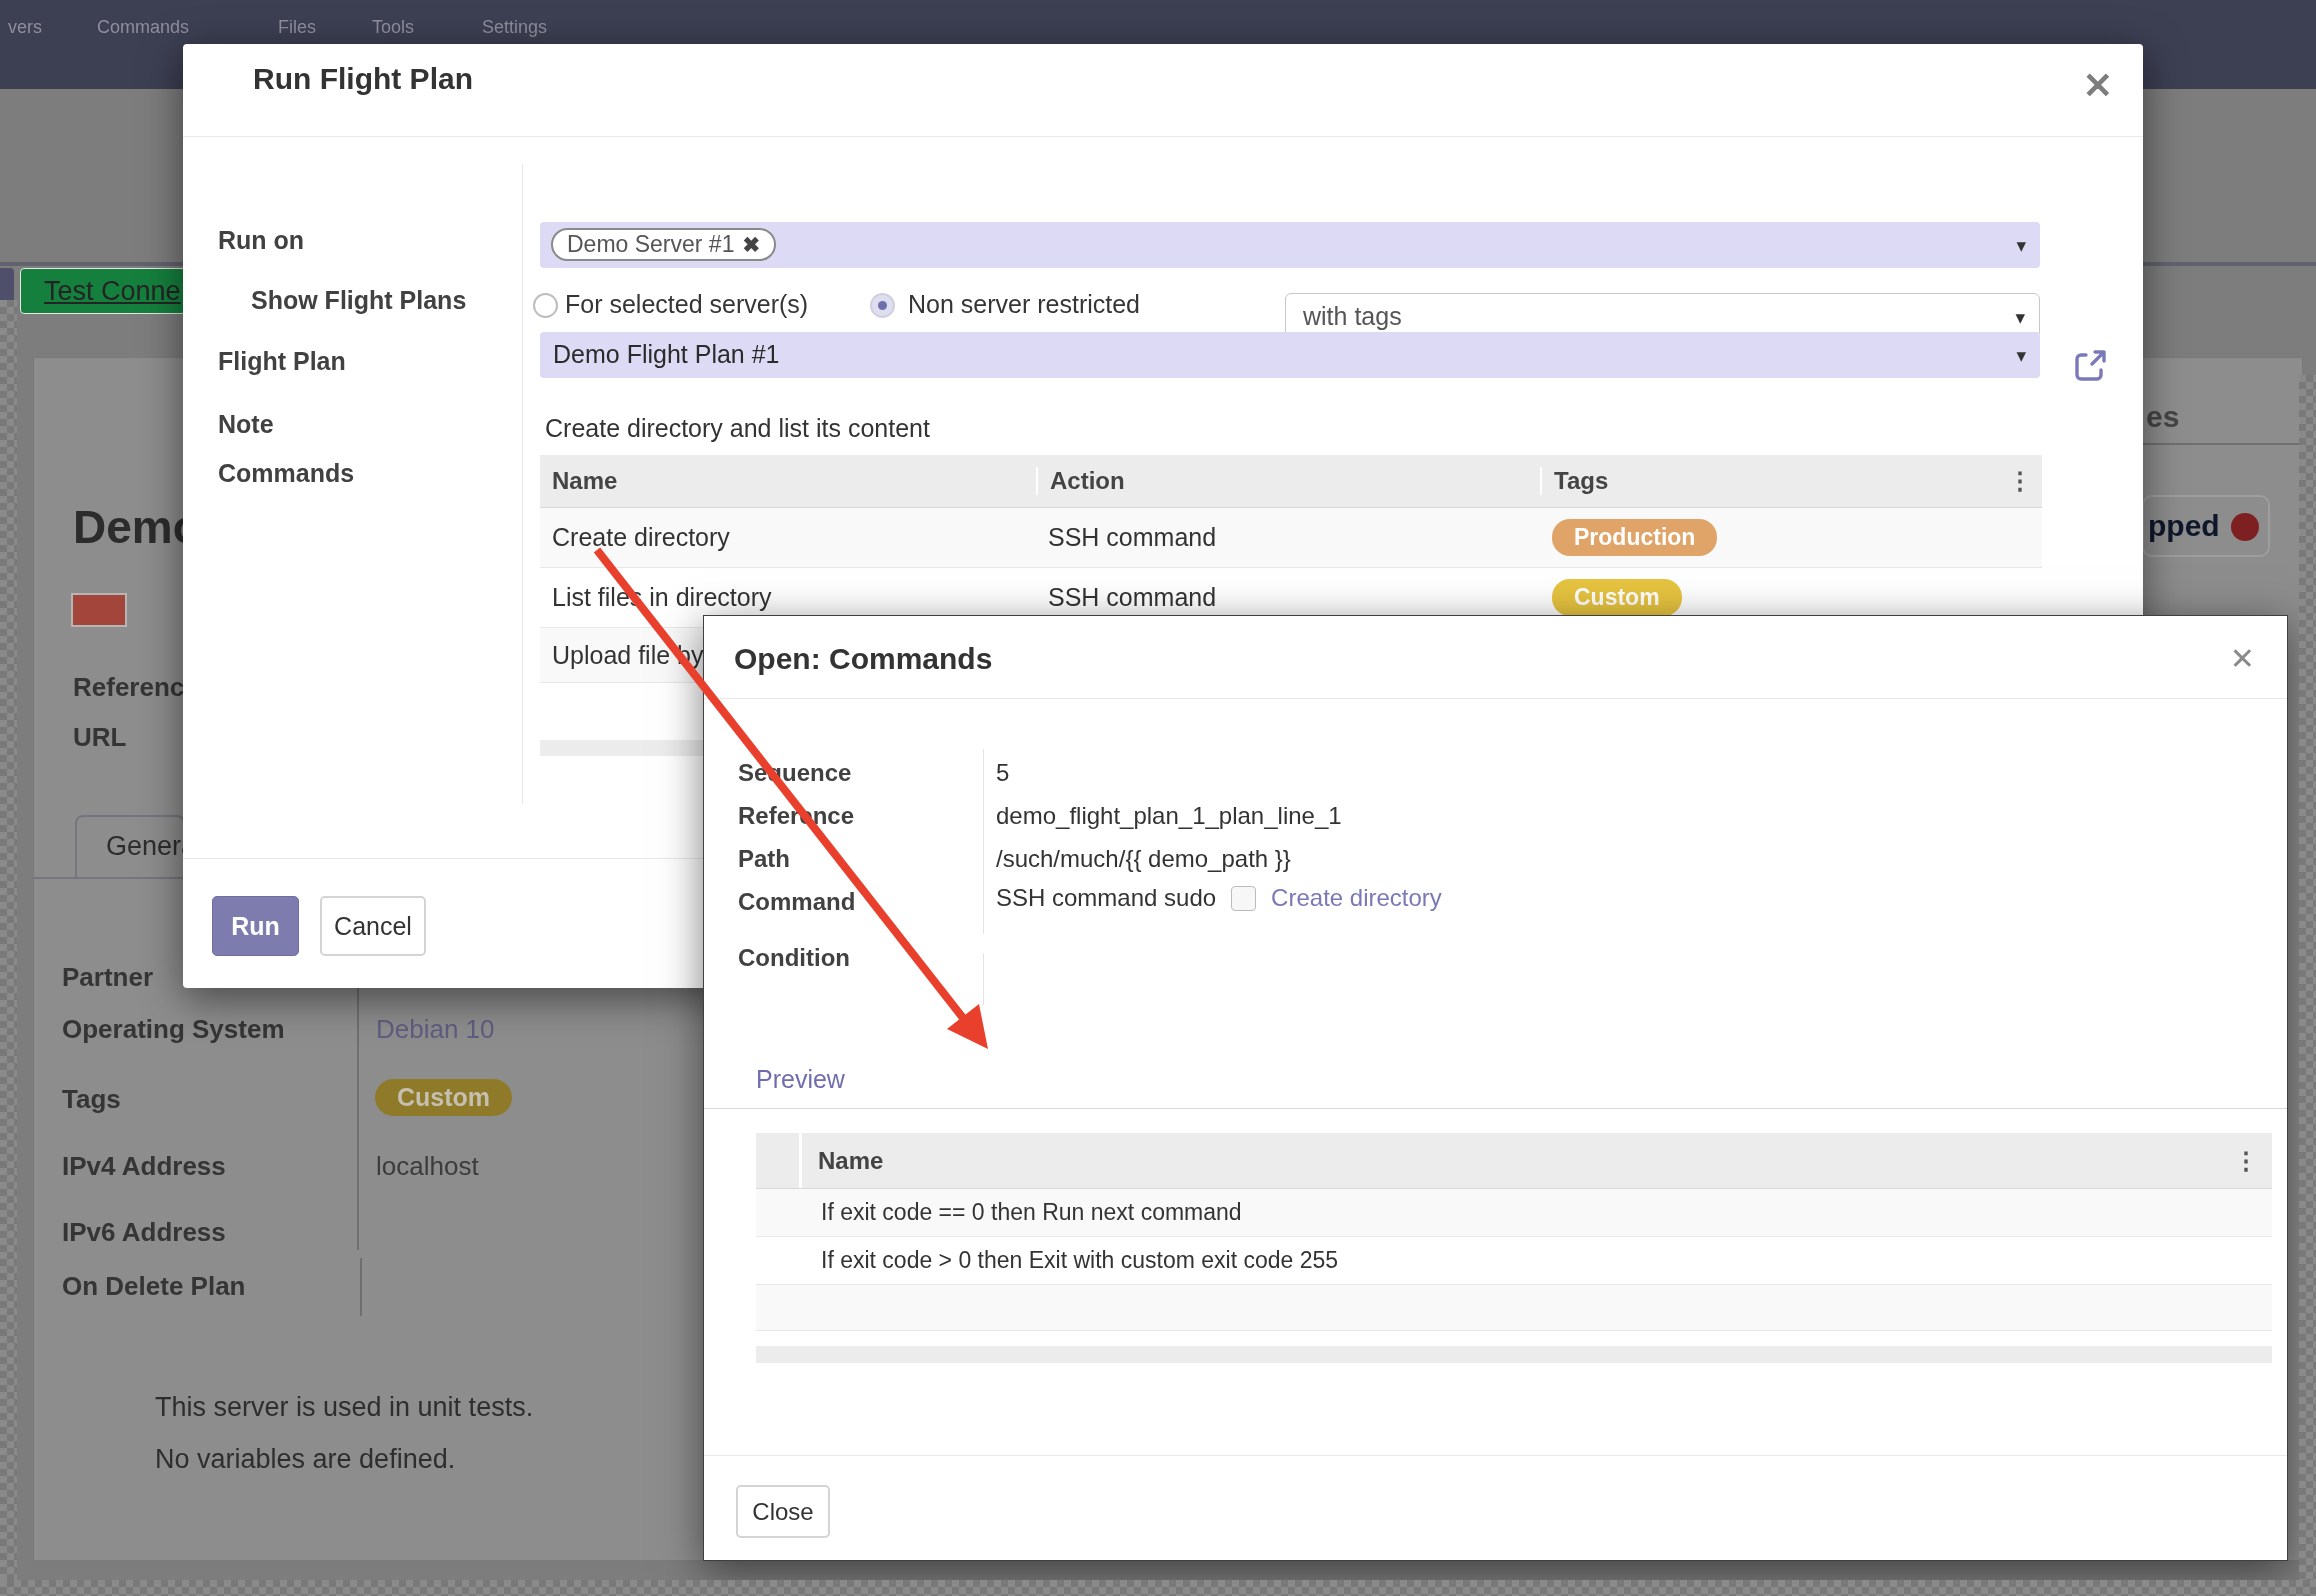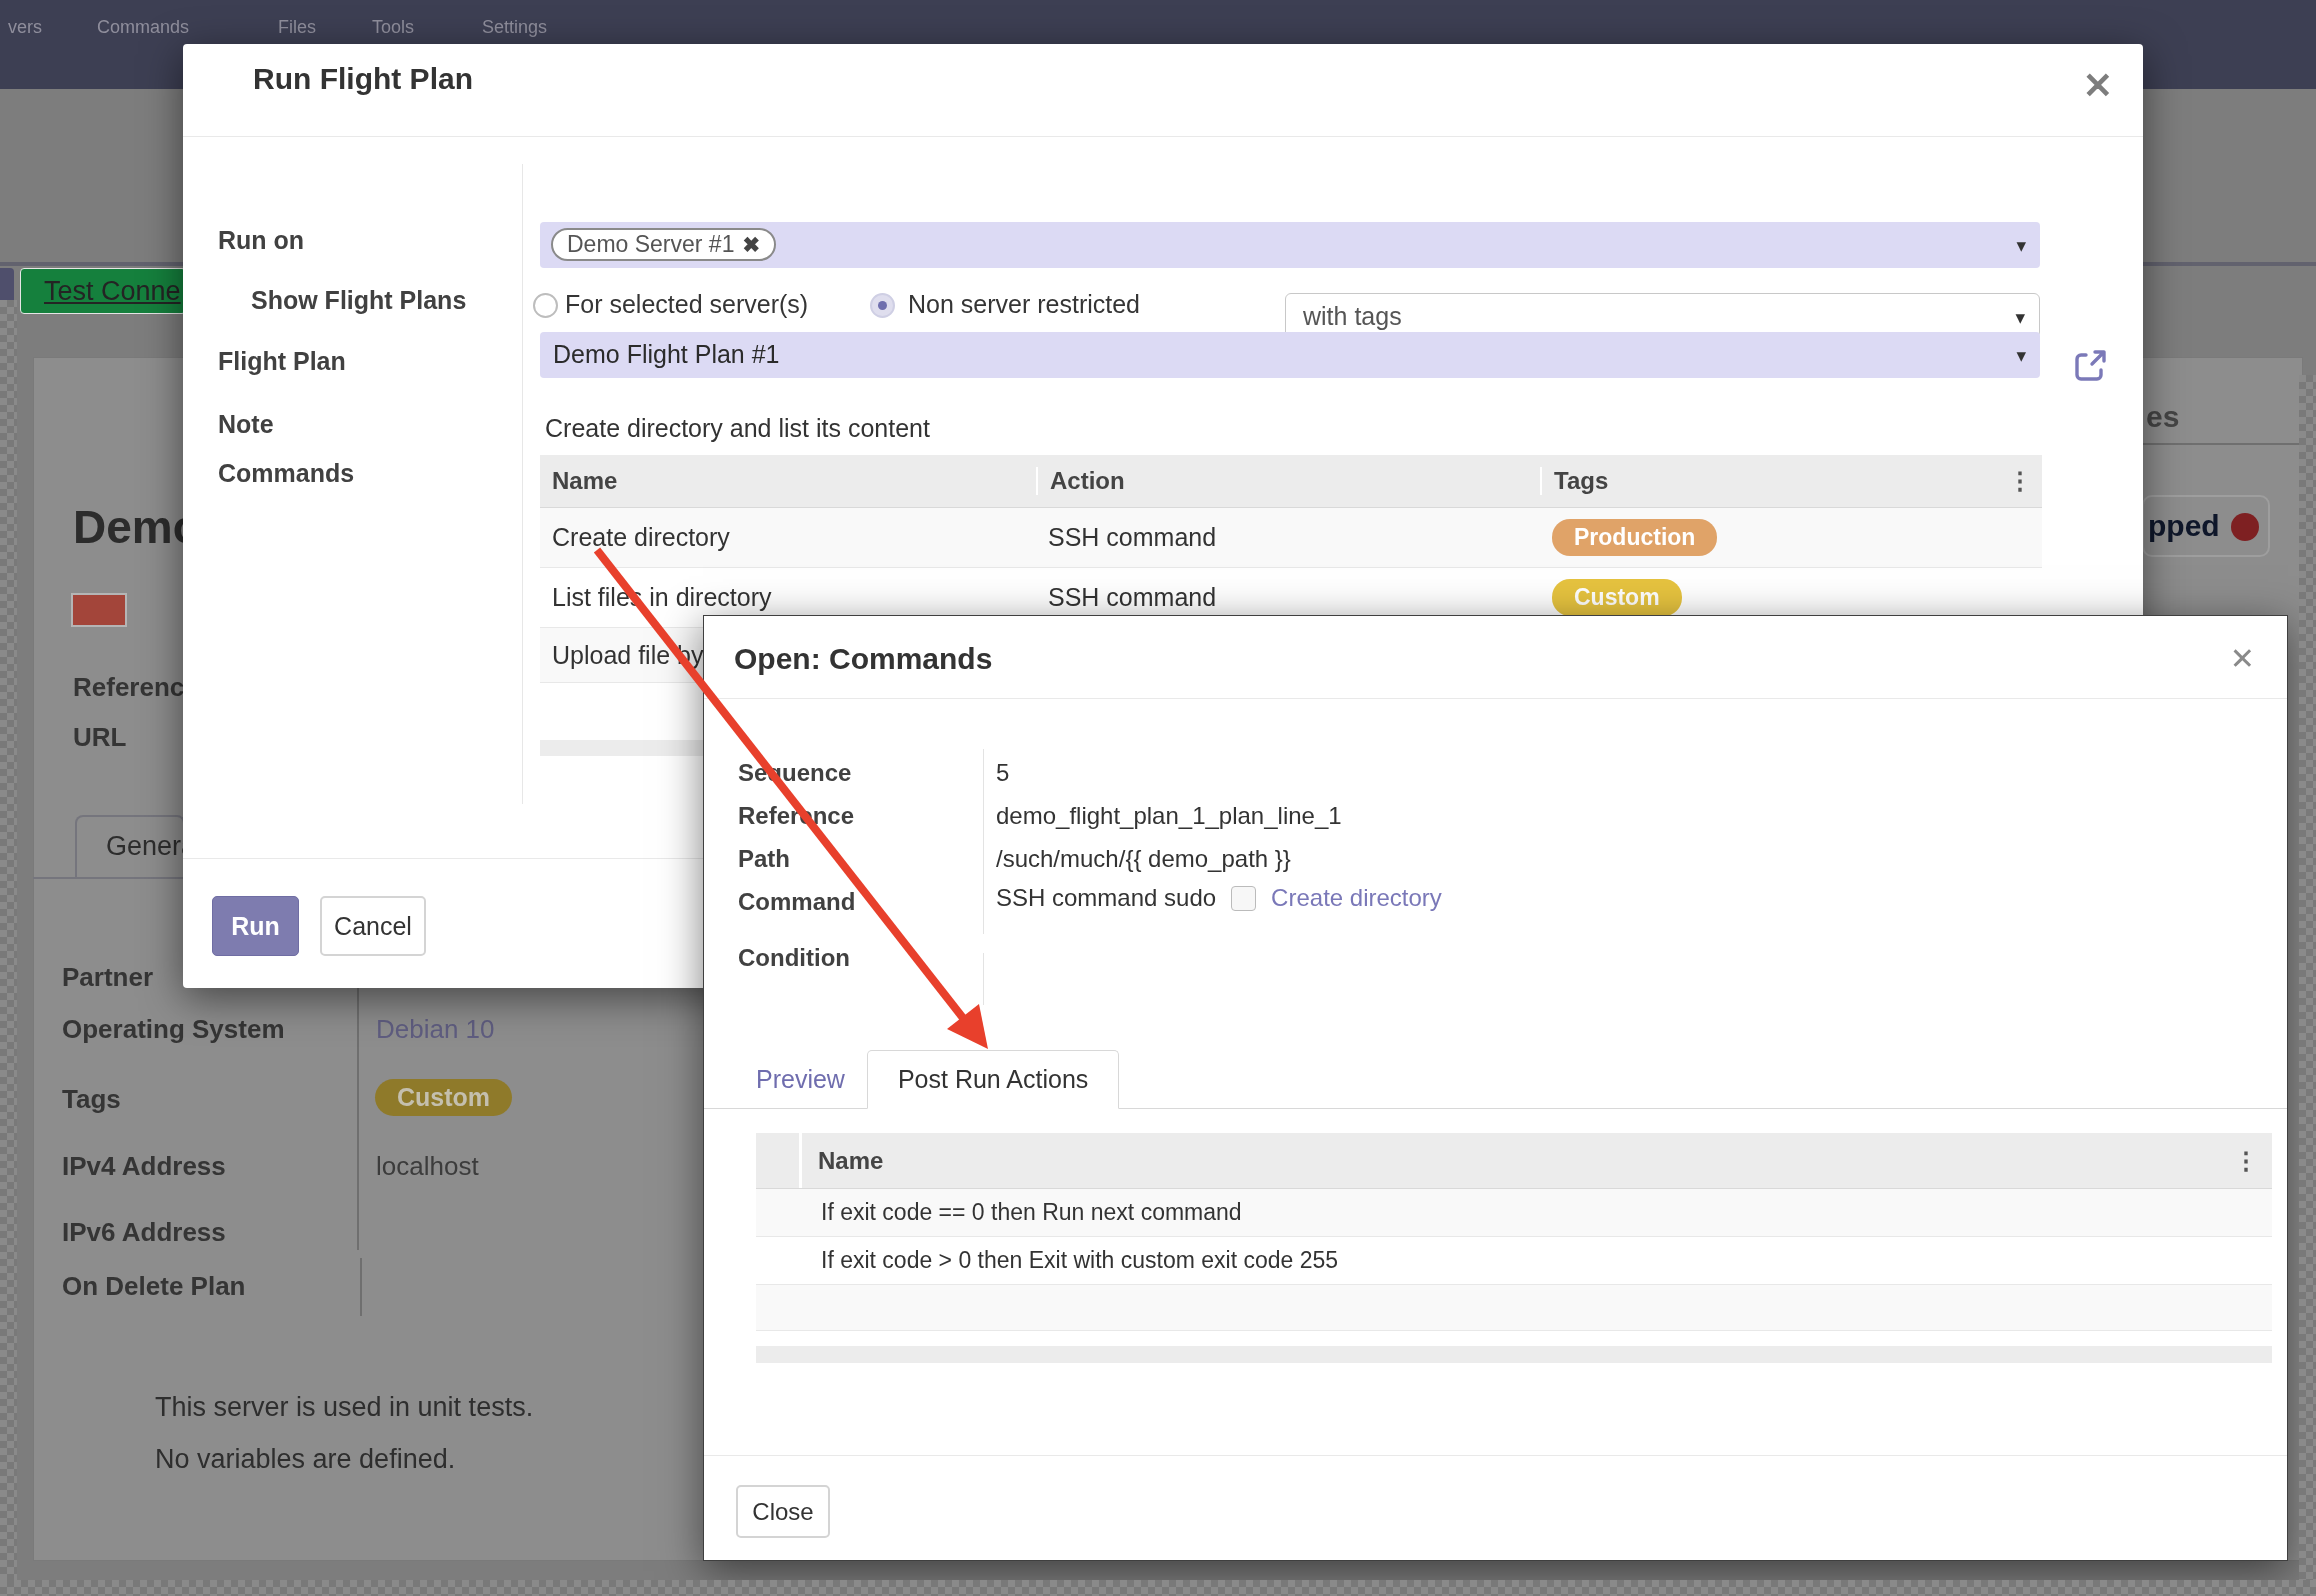--- a/index.html
+++ b/index.html
@@ -254,21 +254,20 @@
     <span class="f-val" style="top:186px;">demo_flight_plan_1_plan_line_1</span>
     <span class="f-val" style="top:229px;">/such/much/{{ demo_path }}</span>
     <div class="f-val cmd-row" style="top:268px;">
       <span>SSH command sudo</span>
       <span class="chkbox"></span>
       <span class="lnk">Create directory</span>
     </div>
 
     <div class="tabs">
       <span class="tab">Preview</span>
-      <span class="tab active">Post Run Actions</span>
     </div>
 
     <div class="tbl2">
       <div class="thead2">
         <span class="stub"></span>
         <span class="th2">Name</span>
         <span class="kebab" style="padding-right:14px;">⋮</span>
       </div>
       <div class="trow2 row-a">If exit code == 0 then Run next command</div>
       <div class="trow2 row-b">If exit code &gt; 0 then Exit with custom exit code 255</div>

